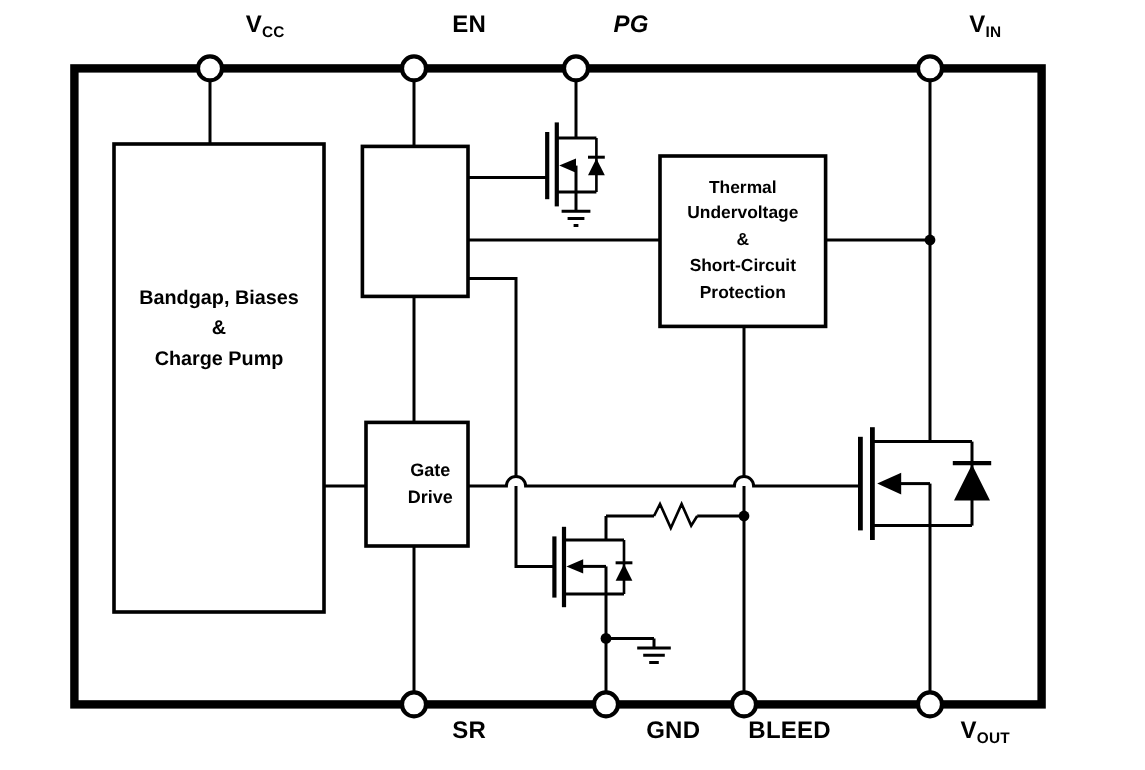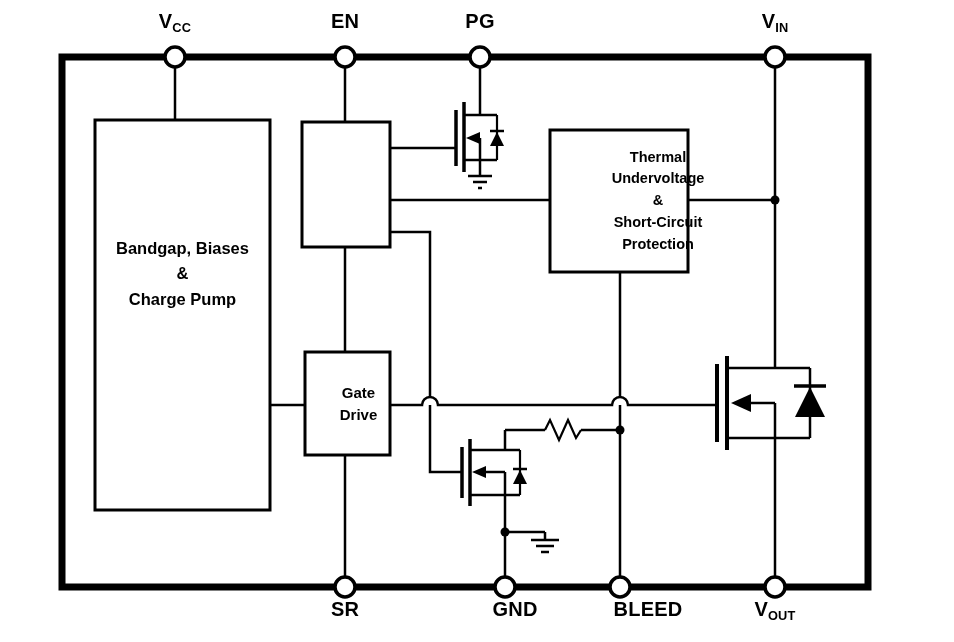--- a/index.html
+++ b/index.html
@@ -8,25 +8,25 @@
     font-family:"Liberation Sans",sans-serif;color:#000;overflow:hidden;
   }
   svg{position:absolute;left:0;top:0;}
   .block-label{
     position:absolute;display:flex;align-items:center;justify-content:center;
     text-align:center;white-space:pre-line;font-weight:700;color:#000;
     pointer-events:none;
   }
   #bandgap-label{left:95px;top:120px;width:175px;height:308px;font-size:16.5px;line-height:1.55;}
   #control-label{left:302px;top:122px;width:88px;height:125px;font-size:15px;line-height:1.45;}
-  #thermal-label{left:550px;top:130px;width:138px;height:142px;font-size:14.5px;line-height:1.5;padding-left:39px;}
+  #thermal-label{left:550px;top:130px;width:138px;height:142px;font-size:14.5px;line-height:1.5;}
   #gate-label{left:316px;top:352px;width:85px;height:103px;font-size:15px;line-height:1.45;}
   .pin-label{
     position:absolute;transform:translateX(-50%);font-weight:700;font-size:20px;
-    white-space:nowrap;letter-spacing:.2px;
+    white-space:nowrap;letter-spacing:.2px;margin-left:46px;
   }
   .pin-label .sub{font-size:0.64em;position:relative;top:4px;font-weight:700;}
   .pl-top{top:10px;}
   .pl-bottom{top:598px;}
 </style>
 </head>
 <body>
 
 <div id="stage">
 
@@ -133,33 +133,33 @@
 Protection</div>
   <div class="block-label" id="gate-label">Gate
 Drive</div>
 
   <div class="pin-label pl-top" style="left:175px;">
     <span>V</span><span class="sub">CC</span>
   </div>
   <div class="pin-label pl-top" style="left:345px;">
     <span>EN</span><span class="sub"></span>
   </div>
-  <div class="pin-label pl-top" style="left:480px;">
+  <div class="pin-label pl-top" style="left:480px;font-style:italic;">
     <span>PG</span><span class="sub"></span>
   </div>
   <div class="pin-label pl-top" style="left:775px;">
     <span>V</span><span class="sub">IN</span>
   </div>
 
   <div class="pin-label pl-bottom" style="left:345px;">
     <span>SR</span><span class="sub"></span>
   </div>
   <div class="pin-label pl-bottom" style="left:515px;">
     <span>GND</span><span class="sub"></span>
   </div>
-  <div class="pin-label pl-bottom" style="left:648px;text-align:right;">
+  <div class="pin-label pl-bottom" style="left:612px;text-align:right;">
     <span>BLEED</span><span class="sub"></span>
   </div>
   <div class="pin-label pl-bottom" style="left:775px;">
     <span>V</span><span class="sub">OUT</span>
   </div>
 
 </div>
 
 </body></html>

